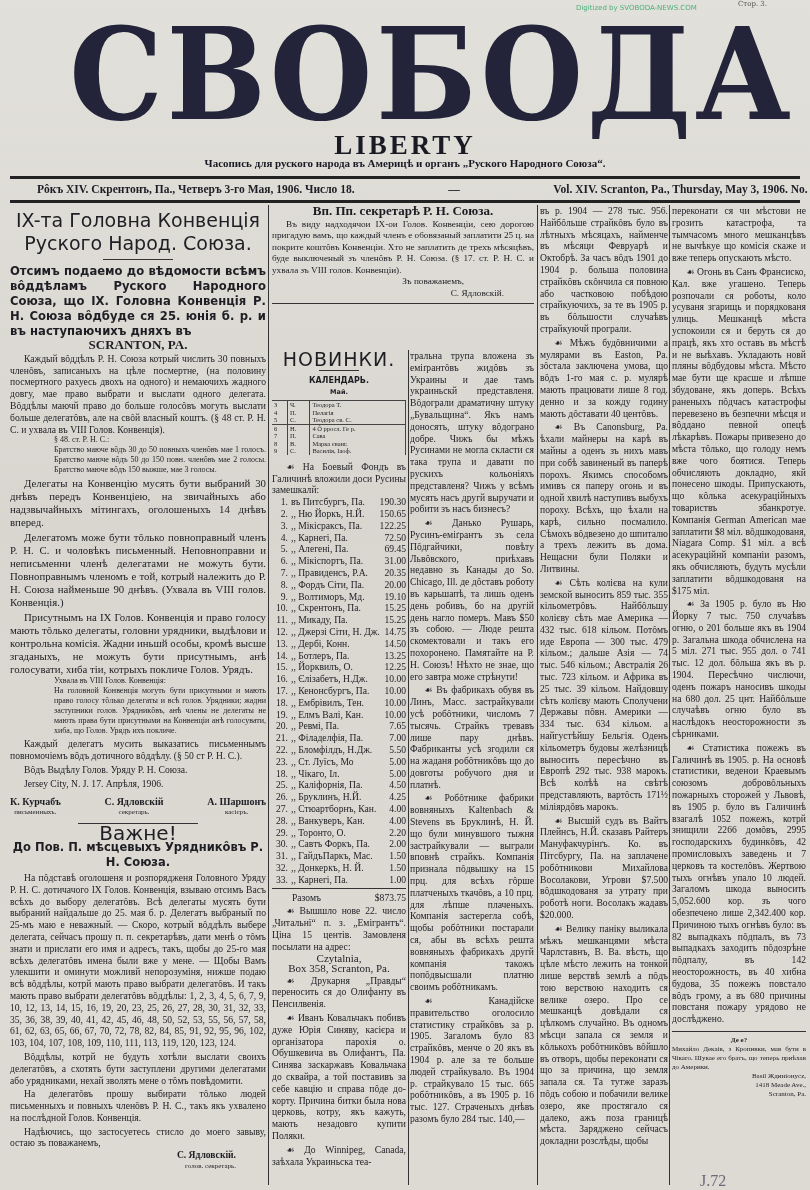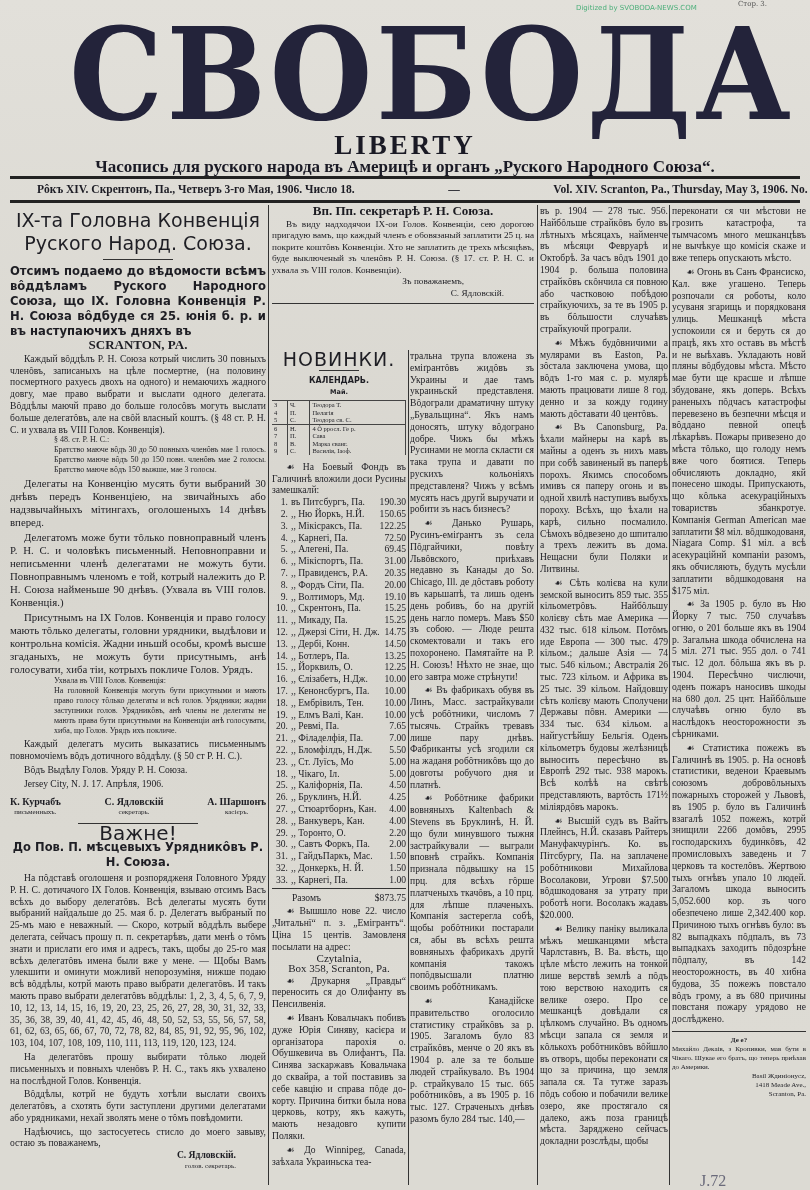--- a/index.html
+++ b/index.html
@@ -26,21 +26,21 @@
     font-size: 128px; line-height: 120px; letter-spacing: 4px;
     color: #23233a; transform: scaleX(0.92);
   }
   .liberty {
     position: absolute; left: 0; width: 810px; top: 130px; text-align: center;
     font-family: "Liberation Serif", serif; font-weight: bold; font-size: 27px;
     letter-spacing: 3px; color: #1a1a25;
   }
   .subtitle {
     position: absolute; left: 0; width: 810px; top: 157px; text-align: center;
-    font-family: "Liberation Serif", serif; font-weight: bold; font-size: 17px;
+    font-family: "Liberation Serif", serif; font-weight: bold; font-size: 11px;
     color: #1a1a25;
   }
   .rule-thick { position: absolute; left: 10px; width: 790px; top: 176px; height: 3px; background: #222; }
   .dateline {
     position: absolute; left: 12px; width: 788px; top: 183px; height: 16px;
     font-family: "Liberation Serif", serif; font-weight: bold; font-size: 11.5px;
     display: flex; justify-content: space-between; color: #1d1d25; margin-left: 25px;
   }
   .rule-thick2 { position: absolute; left: 10px; width: 790px; top: 200px; height: 3px; background: #222; }
 
@@ -123,22 +123,22 @@
     <div class="p">Jersey City, N. J. 17. Апрѣля, 1906.</div>
     <div class="sigs">
       <div class="sig"><span>К. Курчабъ</span><small>письменныхъ.</small></div>
       <div class="sig"><span>С. Ядловскій</span><small>секретарь.</small></div>
       <div class="sig"><span>А. Шаршонъ</span><small>касієръ.</small></div>
     </div>
     <div class="short-rule" style="width:120px"></div>
     <div class="vazhne">Важне!</div>
     <div class="h-sub2">До Пов. П. мѣсцевыхъ Урядникôвъ Р. Н. Союза.</div>
     <div class="p">На пôдставѣ оголошеня и розпорядженя Головного Уряду Р. Н. С. дотичачого IX Голов. Конвенція, взываю отсимъ Васъ всѣхъ до выбору делегатôвъ. Всѣ делегаты мусять бути выбраний найдальше до 25. мая б. р. Делегатъ выбраный по 25-мъ маю е неважный. — Скоро, котрый вôддѣлъ выбере делегата, сейчасъ прошу п. п. секретарѣвъ, дати менѣ о тôмъ знати и прислати его имя и адресъ, такъ, щобы до 25-го мая всѣхъ делегатôвъ имена были вже у мене. — Щобы Вамъ улекшити и оминути можливй непорозуміня, нижше подаю всѣ вôддѣлы, котрй мають право выбрати делегатôвъ. И такъ мають право выбрати делегатôвъ вôддѣлы: 1, 2, 3, 4, 5, 6, 7, 9, 10, 12, 13, 14, 15, 16, 19, 20, 23, 25, 26, 27, 28, 30, 31, 32, 33, 35, 36, 38, 39, 40, 41, 42, 45, 46, 48, 50, 52, 53, 55, 56, 57, 58, 61, 62, 63, 65, 66, 67, 70, 72, 78, 82, 84, 85, 91, 92, 95, 96, 102, 103, 104, 107, 108, 109, 110, 111, 113, 119, 120, 123, 124.</div>
+    <div class="p">Вôддѣлы, котрй не будуть хотѣли выслати своихъ делегатôвъ, а схотять бути заступлени другими делегатами або урядниками, нехай зволять мене о тôмъ повѣдомити.</div>
     <div class="p">На делегатôвъ прошу выбирати тôлько людей письменныхъ и повныхъ членôвъ Р. Н. С., такъ якъ ухвалено на послѣдной Голов. Конвенція.</div>
-    <div class="p">Вôддѣлы, котрй не будуть хотѣли выслати своихъ делегатôвъ, а схотять бути заступлени другими делегатами або урядниками, нехай зволять мене о тôмъ повѣдомити.</div>
     <div class="p">Надѣючись, що застосуетесь стисло до моего завыву, остаю зъ поважанемъ,</div>
     <div class="right" style="font-weight:bold; padding-right:30px">С. Ядловскій.</div>
     <div class="right" style="font-size:7px; padding-right:30px">голов. секретарь.</div>
   </div>
 
   <div class="wide">
     <div class="hsec">Вп. Пп. секретарѣ Р. Н. Союза.</div>
     <div class="p">Въ виду надходячои IX-ои Голов. Конвенціи, сею дорогою пригадую вамъ, що каждый членъ е обовязаный заплатити 25 ц. на покрите коштôвъ Конвенціи. Хто не заплатить де трехъ мѣсяцѣвъ, буде выключеный зъ членôвъ Р. Н. Союза. (§ 17. ст. Р. Н. С. и ухвала зъ VIII голов. Конвенціи).</div>
     <div style="text-align:right; padding-right:70px">Зъ поважанемъ,</div>
     <div style="text-align:right; padding-right:30px">С. Ядловскій.</div>

